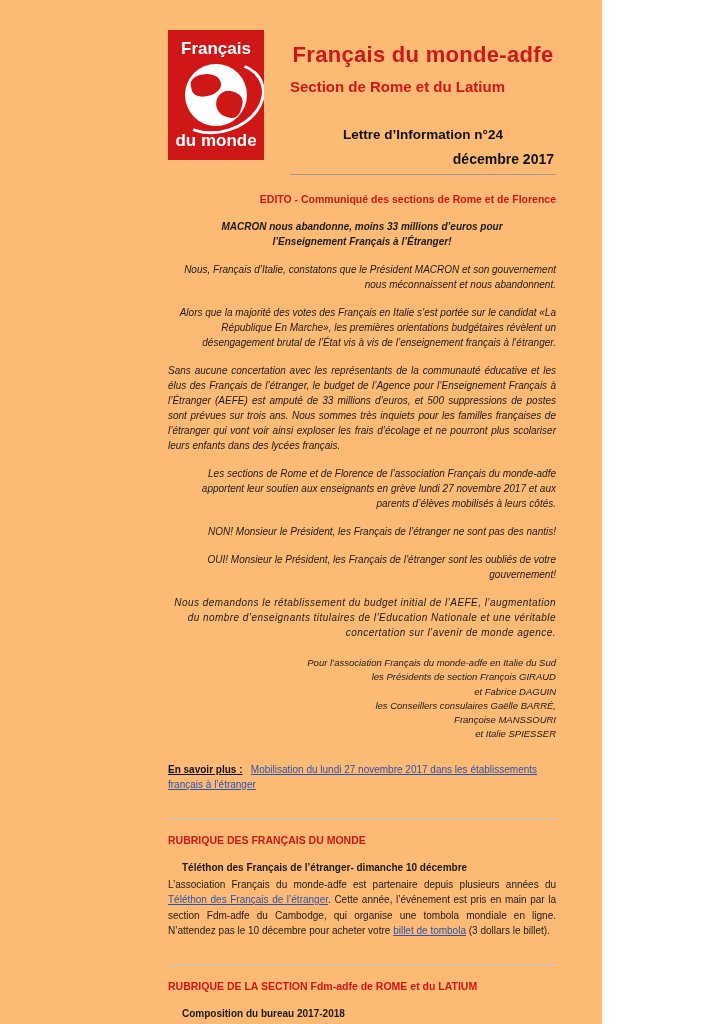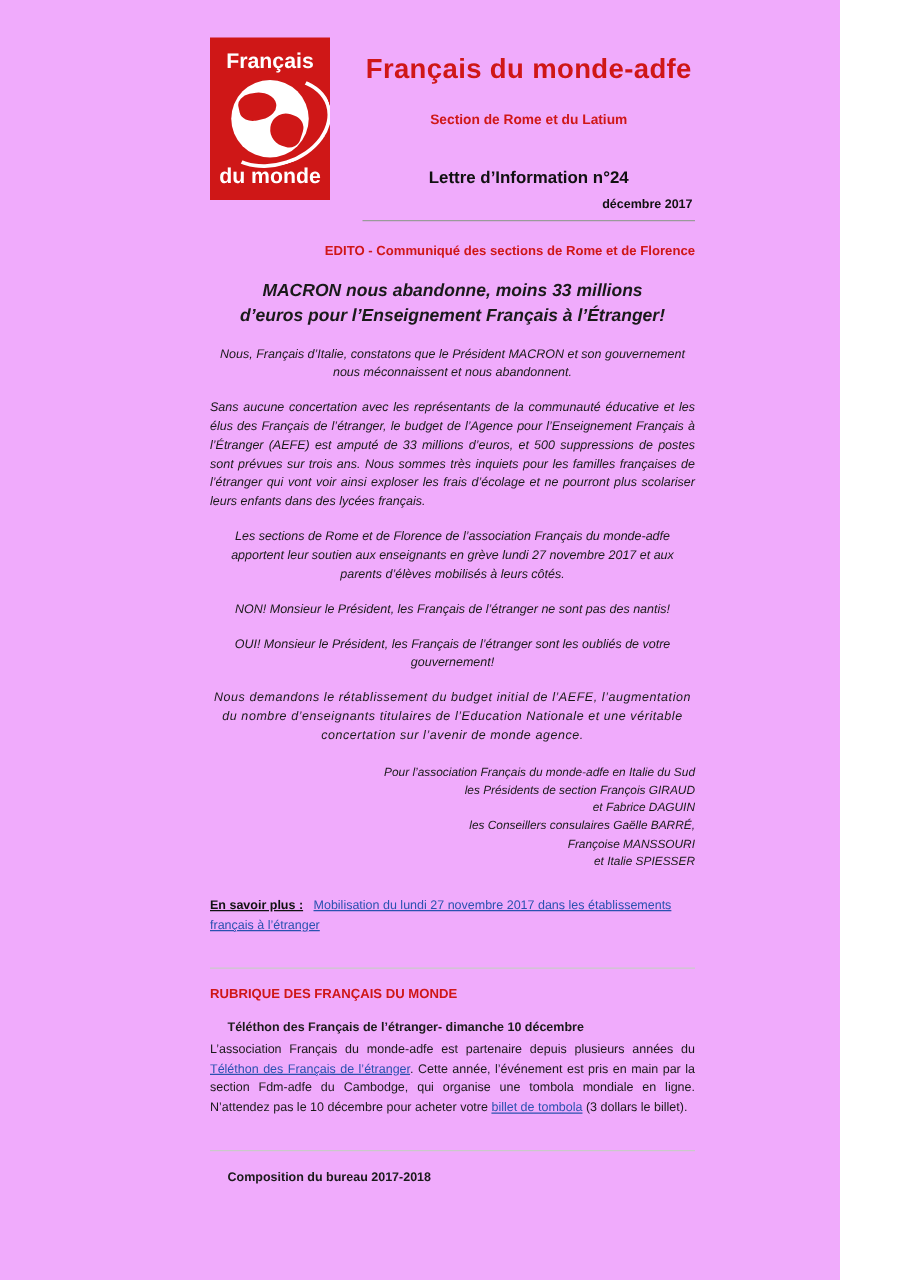--- a/index.html
+++ b/index.html
@@ -9,23 +9,23 @@
   }
   body {
     width: 724px;
     height: 1024px;
     overflow: hidden;
     font-family: "Liberation Sans", sans-serif;
     color: #1a1a1a;
   }
   .page {
     position: relative;
-    width: 672px;
+    width: 602px;
     height: 1024px;
-    background: #f0abfc;
+    background: #fdba74;
     box-sizing: border-box;
   }
   .content {
     position: absolute;
     left: 168px;
     top: 0;
     width: 388px;
   }
 
   
@@ -115,35 +115,34 @@
   }
   .brand {
     color: #cf1717;
     font-size: 22px;
     font-weight: bold;
     letter-spacing: 0.3px;
     text-align: center;
   }
   .brand-sub {
     color: #cf1717;
-    font-size: 11px;
-    font-weight: bold;
-    text-align: center;
-    margin-top: 22px;
+    font-size: 15px;
+    font-weight: bold;
+    margin-top: 10px;
   }
   .newsletter {
     text-align: center;
     font-size: 13.5px;
     font-weight: bold;
     color: #111;
     margin-top: 32px;
   }
   .newsletter-date {
     text-align: right;
-    font-size: 10px;
+    font-size: 14px;
     font-weight: bold;
     color: #111;
     margin-top: 9px;
     padding-right: 2px;
   }
   .rule {
     border: 0;
     border-top: 1px solid #9a9a9a;
     margin: 7px 0 0 0;
   }
@@ -152,31 +151,31 @@
   .section-head {
     color: #cf1717;
     font-size: 10.5px;
     font-weight: bold;
     margin: 18px 0 0 0;
     text-align: right;
   }
   .subhead {
     text-align: center;
     font-weight: bold;
-    font-size: 14px;
+    font-size: 10px;
     font-style: italic;
     line-height: 1.45;
     margin: 15px 16px 0 16px;
   }
   p.body {
     font-size: 10px;
     font-style: italic;
     line-height: 1.5;
     margin: 13px 0 0 0;
-    text-align: center;
+    text-align: right;
     color: #1a1a1a;
   }
   p.body.justify {
     text-align: justify;
   }
   p.spaced {
     letter-spacing: 0.45px;
   }
   .signature {
     font-size: 9.5px;
@@ -243,20 +242,21 @@
         <div class="newsletter">Lettre d’Information n°24</div>
         <div class="newsletter-date">décembre 2017</div>
         <hr class="rule">
       </div>
     </div>
 
     <div class="section-head">EDITO - Communiqué des sections de Rome et de Florence</div>
     <div class="subhead">MACRON nous abandonne, moins 33 millions d’euros pour l’Enseignement Français à l’Étranger!</div>
 
     <p class="body">Nous, Français d’Italie, constatons que le Président MACRON et son gouvernement nous méconnaissent et nous abandonnent.</p>
+    <p class="body">Alors que la majorité des votes des Français en Italie s’est portée sur le candidat «La République En Marche», les premières orientations budgétaires révèlent un désengagement brutal de l’État vis à vis de l’enseignement français à l’étranger.</p>
     <p class="body justify">Sans aucune concertation avec les représentants de la communauté éducative et les élus des Français de l’étranger, le budget de l’Agence pour l’Enseignement Français à l’Étranger (AEFE) est amputé de 33 millions d’euros, et 500 suppressions de postes sont prévues sur trois ans. Nous sommes très inquiets pour les familles françaises de l’étranger qui vont voir ainsi exploser les frais d’écolage et ne pourront plus scolariser leurs enfants dans des lycées français.</p>
     <p class="body">Les sections de Rome et de Florence de l’association Français du monde-adfe apportent leur soutien aux enseignants en grève lundi 27 novembre 2017 et aux parents d’élèves mobilisés à leurs côtés.</p>
     <p class="body">NON! Monsieur le Président, les Français de l’étranger ne sont pas des nantis!</p>
     <p class="body">OUI! Monsieur le Président, les Français de l’étranger sont les oubliés de votre gouvernement!</p>
     <p class="body spaced">Nous demandons le rétablissement du budget initial de l’AEFE, l’augmentation du nombre d’enseignants titulaires de l’Education Nationale et une véritable concertation sur l’avenir de monde agence.</p>
 
     <div class="signature">
       <div>Pour l’association Français du monde-adfe en Italie du Sud</div>
       <div>les Présidents de section François GIRAUD</div>
       <div>et Fabrice DAGUIN</div>
@@ -272,16 +272,17 @@
     </div>
 
     <hr class="divider">
 
     <div class="rubric">RUBRIQUE DES FRANÇAIS DU MONDE</div>
     <div class="rubric-sub">Téléthon des Français de l’étranger- dimanche 10 décembre</div>
     <p class="plain"><span>L’association Français du monde-adfe est partenaire depuis plusieurs années du </span><a class="link" href="#">Téléthon des Français de l’étranger</a><span>. Cette année, l’événement est pris en main par la section Fdm-adfe du Cambodge, qui organise une tombola mondiale en ligne. N’attendez pas le 10 décembre pour acheter votre </span><a class="link" href="#">billet de tombola</a><span> (3 dollars le billet).</span></p>
 
     <hr class="divider">
 
+    <div class="rubric">RUBRIQUE DE LA SECTION Fdm-adfe de ROME et du LATIUM</div>
     <div class="rubric-sub">Composition du bureau 2017-2018</div>
 
   </div>
 </div>
 
 </body></html>

